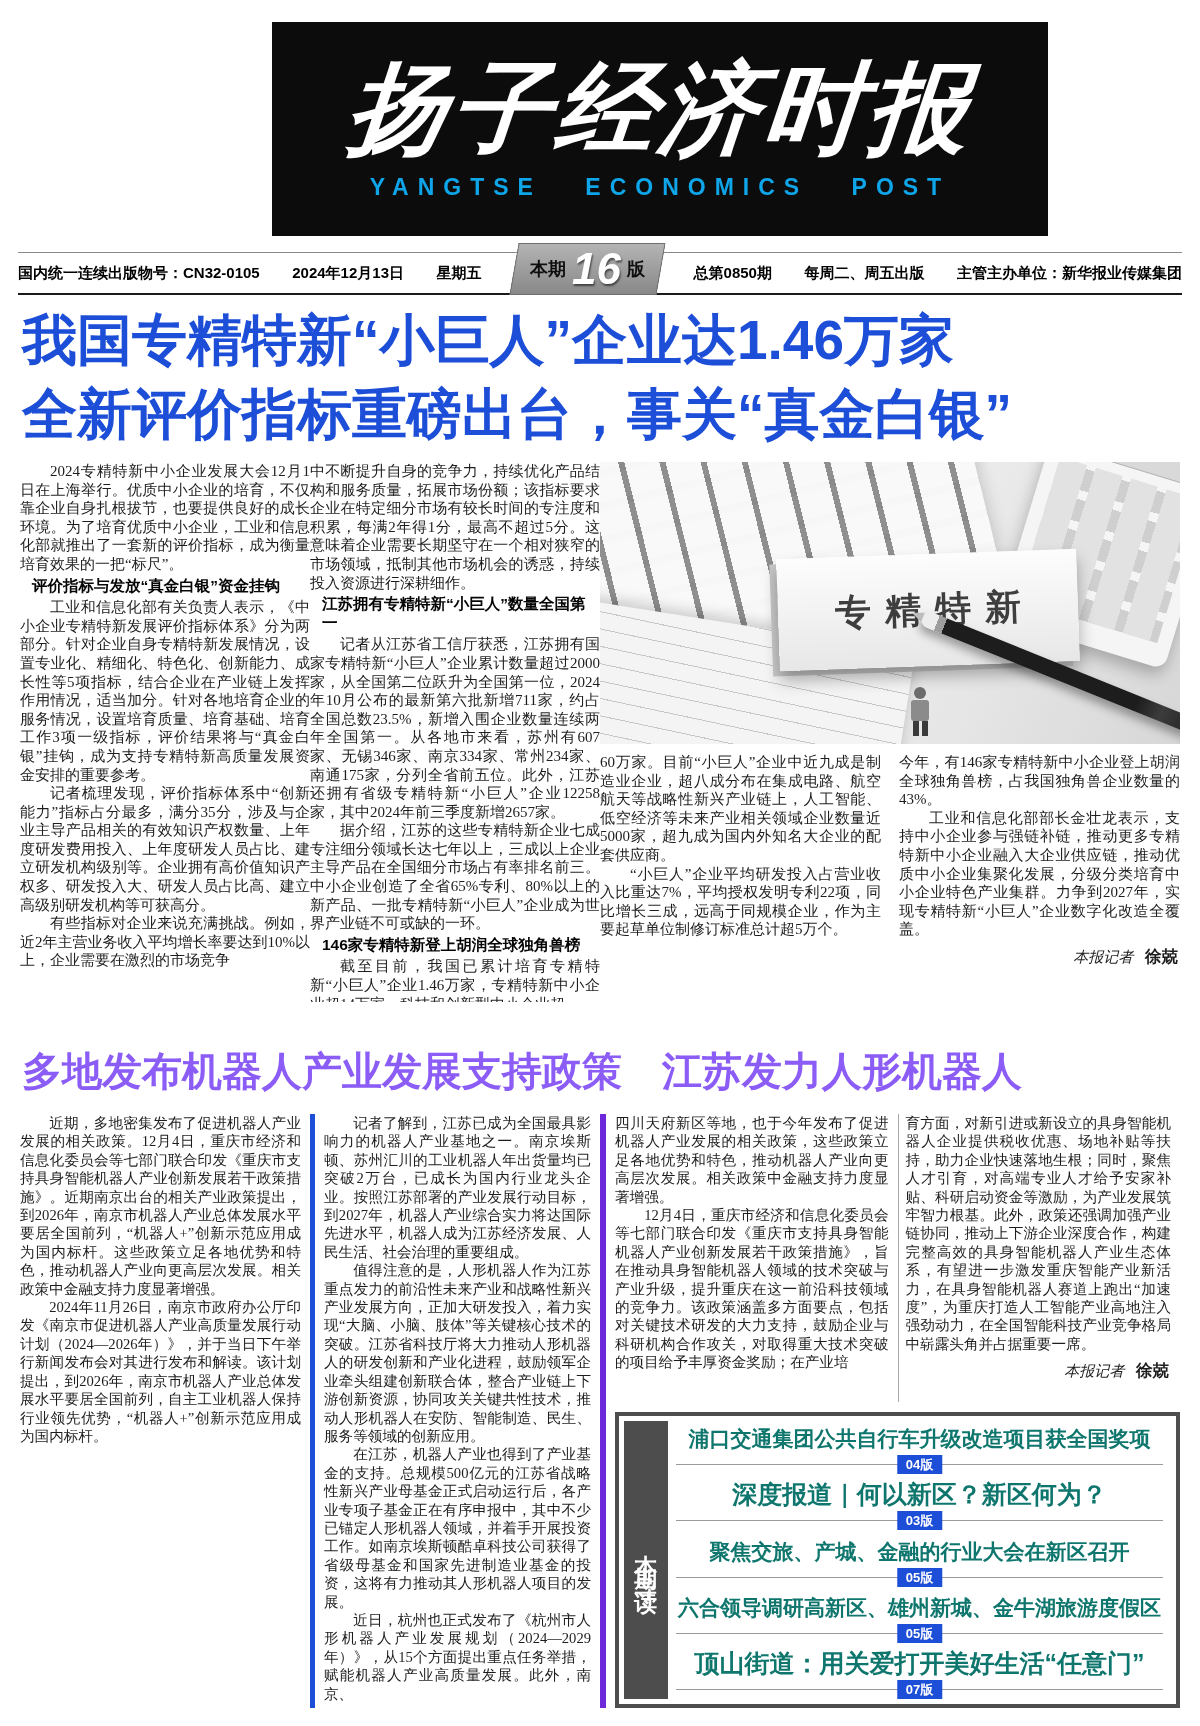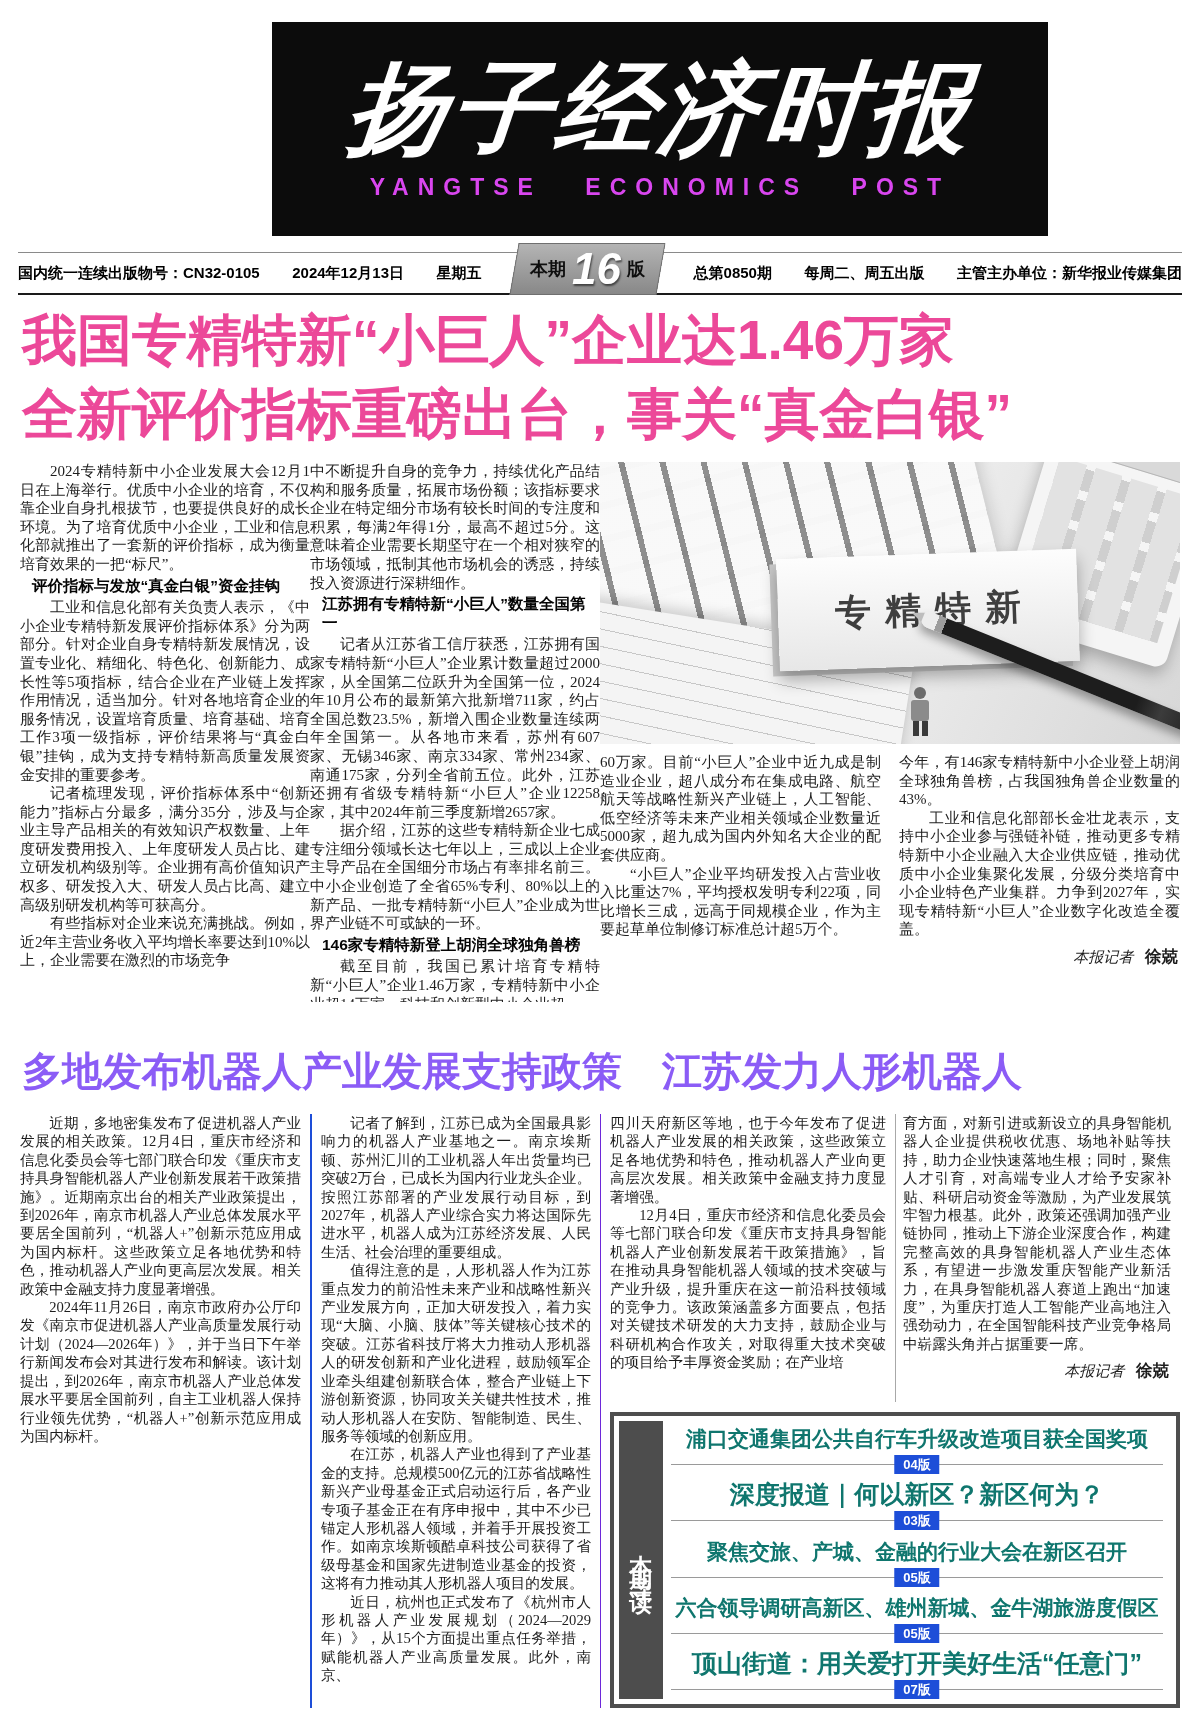--- a/index.html
+++ b/index.html
@@ -5,40 +5,40 @@
   html,body{margin:0;padding:0;background:#e8e8e8;}
   .page{position:relative;width:1200px;height:1726px;background:#fff;overflow:hidden;
         color:#141414;font-family:"Liberation Serif",serif;margin:0 auto;}
 
   
   .masthead{position:absolute;left:272px;top:22px;width:776px;height:214px;background:#0c0c0c;
             display:flex;flex-direction:column;align-items:center;justify-content:center;color:#fff;}
   .m-cn{font-family:"Liberation Serif",serif;font-style:italic;font-weight:bold;font-size:100px;
         line-height:1.05;letter-spacing:4px;transform:skewX(-5deg);white-space:nowrap;}
   .m-en{margin-top:12px;font-family:"Liberation Sans",sans-serif;font-weight:bold;font-size:23px;
-        letter-spacing:9px;word-spacing:28px;color:#d946ef;white-space:nowrap;}
+        letter-spacing:9px;word-spacing:28px;color:#0ea5e9;white-space:nowrap;}
 
   
   .info-bar{position:absolute;left:18px;right:18px;top:252px;height:40px;
             border-top:1px solid #8a8a8a;border-bottom:2px solid #1a1a1a;
             display:flex;align-items:center;justify-content:space-between;
             font-family:"Liberation Sans",sans-serif;font-weight:bold;font-size:15px;color:#000;}
   .ib-item{white-space:nowrap;}
   .issue-badge{height:52px;margin-top:-8px;background:linear-gradient(#b5b5b5,#878787);
                transform:skewX(-10deg);display:flex;align-items:center;padding:0 16px;gap:6px;
                box-shadow:0 0 0 1px #6f6f6f inset;}
   .issue-badge>span{transform:skewX(10deg);}
   .badge-num{font-size:44px;font-weight:900;font-style:italic;color:#fff;
              font-family:"Liberation Sans",sans-serif;text-shadow:1px 2px 2px rgba(0,0,0,.55);line-height:1;}
   .badge-txt{font-size:18px;color:#0e0e0e;}
 
   
   .headline1{position:absolute;left:22px;top:303px;width:1156px;
              font-family:"Liberation Sans",sans-serif;font-weight:900;font-size:55px;
-             line-height:74px;color:#ec4899;white-space:nowrap;letter-spacing:0;}
+             line-height:74px;color:#1d4ed8;white-space:nowrap;letter-spacing:0;}
   .headline2{position:absolute;left:22px;top:1044px;width:1156px;
              font-family:"Liberation Sans",sans-serif;font-weight:900;font-size:40px;
              color:#8b5cf6;white-space:nowrap;}
 
   
   .article1{position:absolute;left:20px;top:462px;width:1160px;height:540px;
             display:grid;grid-template-columns:repeat(4,1fr);
             font-size:15px;line-height:18.6px;color:#1d1d1d;}
   .a-col{overflow:hidden;}
   .p{margin:0;text-indent:2em;text-align:justify;}
@@ -84,22 +84,22 @@
          background:linear-gradient(90deg,#ededed 0 16px,#9d9d9d 16px 24px,#1d1d1d 24px 70%,#3c3c3c 78%,#090909);}
   .ph-pen::before{content:"";position:absolute;left:-16px;top:3px;border:5px solid transparent;
          border-right:12px solid #bdbdbd;}
 
   
   .article2{position:absolute;left:20px;top:1114px;width:1160px;height:594px;
             display:grid;grid-template-columns:repeat(4,1fr);column-gap:0;
             font-size:14.6px;line-height:18.4px;color:#1d1d1d;}
   .a2-col{overflow:hidden;padding:0 9px;}
   .a2-col.first{padding-left:0;}
-  .a2-col.ruled{border-left:2px solid #1d4ed8;}
-  .a2-right{grid-column:3/5;border-left:1px solid #6d28d9;padding-left:9px;
+  .a2-col.ruled{border-left:5px solid #1d4ed8;}
+  .a2-right{grid-column:3/5;border-left:6px solid #6d28d9;padding-left:9px;
             display:flex;flex-direction:column;}
   .a2-right-cols{height:288px;display:grid;grid-template-columns:1fr 1fr;overflow:hidden;}
   .a2-rc{overflow:hidden;padding:0 9px;}
   .a2-rc.first{padding-left:0;}
   .a2-rc.ruled{border-left:1px solid #a8a8a8;padding-left:7px;}
 
   
   .index-box{margin-top:10px;flex:1;border:4px solid #4e4e4e;background:#fff;
              padding:5px;display:flex;}
   .idx-side{width:44px;background:#4d4d4d;color:#fff;display:flex;align-items:center;justify-content:center;}

